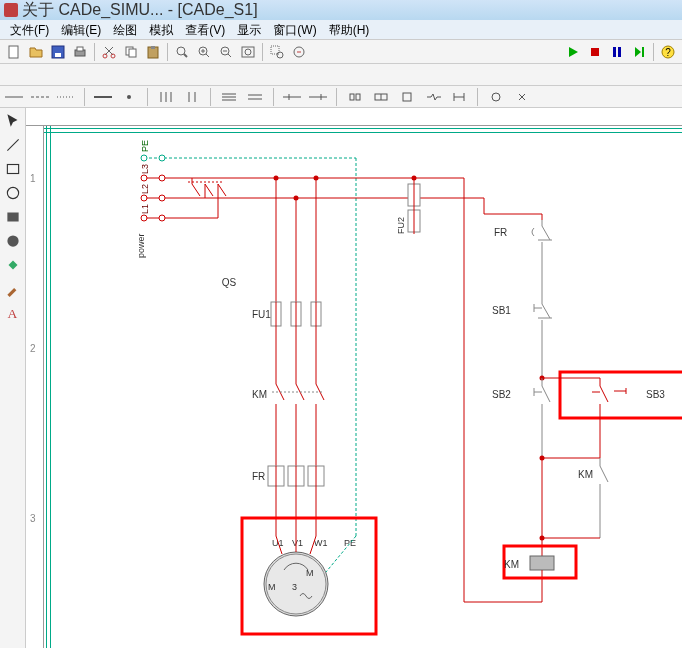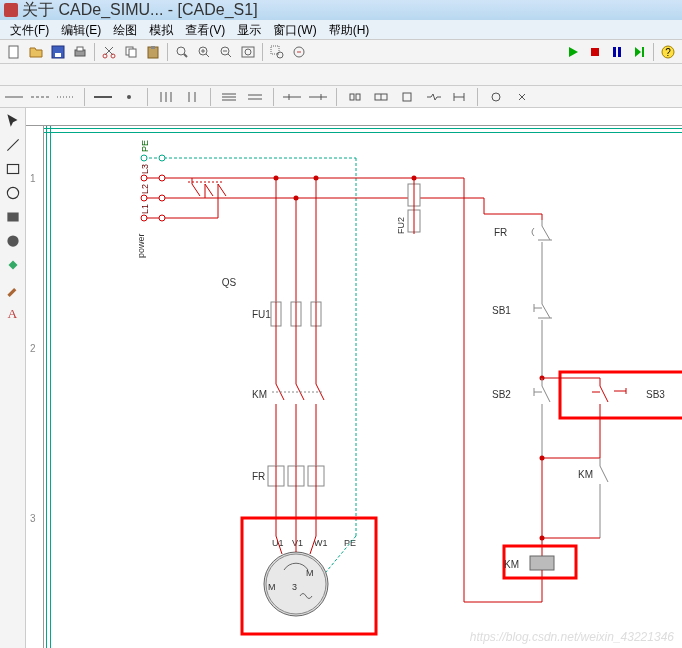--- a/index.html
+++ b/index.html
@@ -490,16 +490,15 @@
 
         <line x1="498" y1="412" x2="498" y2="430" stroke="#c00"></line>
         <rect x="486" y="430" width="24" height="14" fill="#bbb" stroke="#666"></rect>
         <line x1="498" y1="444" x2="498" y2="476" stroke="#c00"></line>
         <line x1="462" y1="476" x2="498" y2="476" stroke="#c00"></line>
 
         <rect x="460" y="420" width="72" height="32" fill="none" stroke="#f00" stroke-width="3"></rect>
         <text x="460" y="442" font-size="10" fill="#333">KM</text>
       </svg>
 
-      <span class="watermark">https://blog.csdn.net/weixin_43221346</span>
     </div>
   </div>
 </div>
 
 </body></html>

